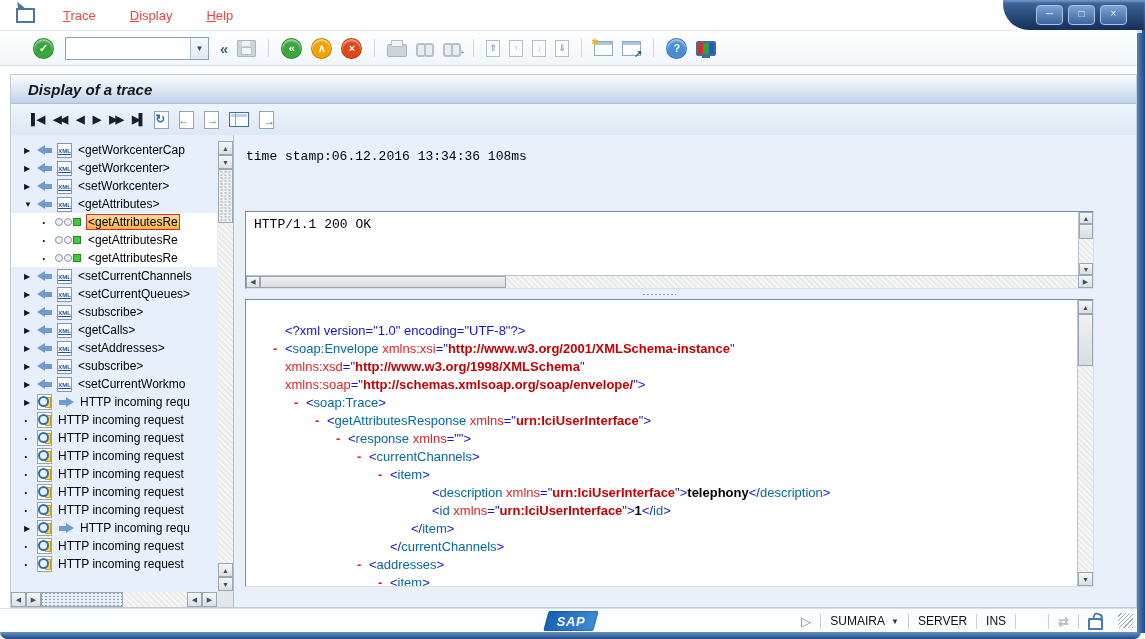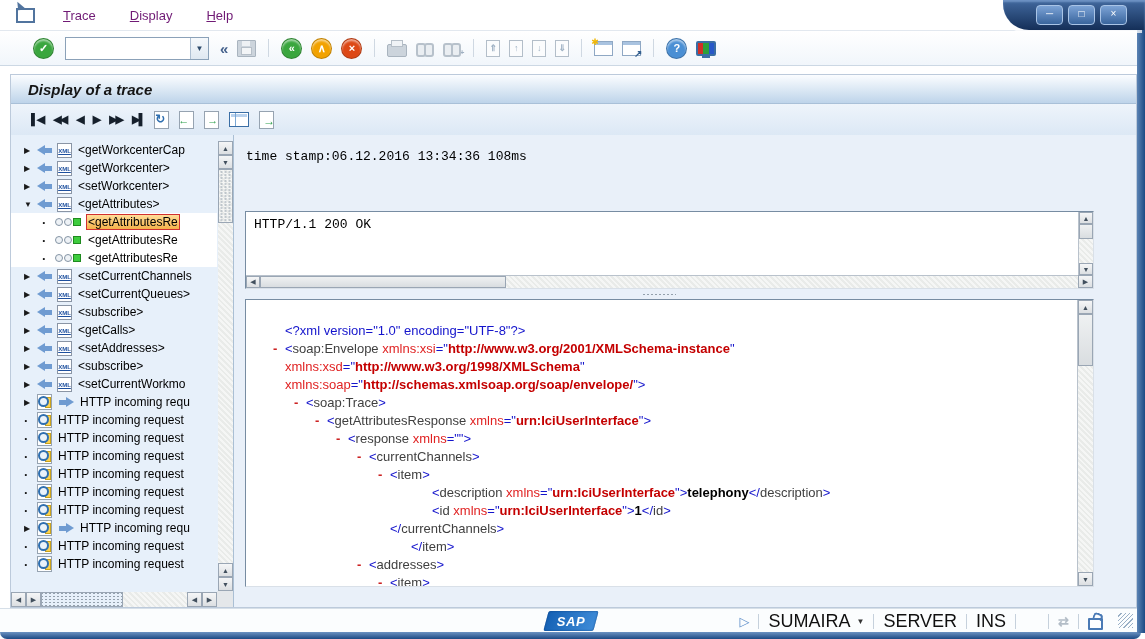--- a/index.html
+++ b/index.html
@@ -3,21 +3,21 @@
 <meta charset="utf-8">
 <style>
   html,body{margin:0;padding:0}
   body{width:1145px;height:639px;position:relative;background:#fff;overflow:hidden;
        font-family:"Liberation Sans",sans-serif;-webkit-font-smoothing:antialiased}
   #screen{position:absolute;inset:0}
 
   
   #menubar{position:absolute;top:0;left:0;right:0;height:30px;background:#fff;
            border-bottom:1px solid #e2e8ef;display:flex;align-items:center;gap:34px;padding-left:16px}
-  .menuitem{display:inline-block;font-size:13px;color:#701a75;cursor:default}
+  .menuitem{display:inline-block;font-size:13px;color:#ef4444;cursor:default}
   .menuitem::first-letter{text-decoration:underline}
   .ic-sysmenu{width:15px;height:11px;border:2px solid #51749e;position:relative;display:inline-block;margin-right:-6px}
   .ic-sysmenu::after{content:"";position:absolute;left:-4px;top:-5px;border-left:6px solid transparent;
         border-right:6px solid transparent;border-top:6px solid #51749e;transform:rotate(40deg)}
 
   
   #winblob{position:absolute;top:0;right:0;width:142px;height:30px;z-index:9;
            background:linear-gradient(#466f a8,#16396b);background:linear-gradient(#42699f,#142f58);
            border-bottom-left-radius:26px;box-shadow:inset 0 2px 2px #6e93c4, -3px 3px 0 rgba(255,255,255,.75);
            display:flex;align-items:center;justify-content:flex-end;gap:5px;padding-right:18px;box-sizing:border-box}
@@ -146,32 +146,32 @@
   #splitgrip i{width:34px;height:4px;display:block;background-image:radial-gradient(#93a0ac 1px,transparent 1.2px);
                background-size:4px 3px}
   #xmlbox{position:absolute;left:11px;top:164px;width:849px;height:288px;display:grid;
           grid-template-columns:1fr 16px}
   #xmlcontent{grid-area:1/1;overflow:hidden;padding:22px 4px 4px 4px;font-size:13px;line-height:18px;white-space:nowrap}
   .xmlvs{grid-area:1/2;display:flex;flex-direction:column;border-left:1px solid #b9c2cc}
   .xmlvs .sbtn{height:14px;flex:none}
   .xmlvs .sthumb{height:52px;flex:none}
   .xml-line{position:relative}
   .x-m{position:absolute;color:#cc2222;font-weight:bold}
-  .x-b{color:#1414cc}.x-e{color:#404040}.x-a{color:#e02222}
+  .x-b{color:#1414cc}.x-e{color:#0369a1}.x-a{color:#e02222}
   .x-v{color:#c40000;font-weight:bold}.x-t{color:#000;font-weight:bold}
 
   
   #statusbar{position:absolute;left:0;top:608px;width:1137px;height:24px;background:#fbfdfe;
              border-top:1px solid #d6dfe8;display:flex;align-items:center}
   .saplogo{margin-left:546px;width:50px;height:20px;background:linear-gradient(100deg,#1460b4,#3f8cd8);
            transform:skewX(-15deg);display:flex;align-items:center;justify-content:center;
            border-radius:2px;box-shadow:inset 0 0 2px #0b3f7e}
   .saplogo i{transform:skewX(15deg);font-style:italic;font-weight:bold;color:#fff;font-size:13px;letter-spacing:.5px}
   .statusright{position:absolute;right:34px;display:flex;align-items:center;gap:9px;height:24px}
-  .statusright .txt{font-size:18px;color:#101010}
+  .statusright .txt{font-size:12px;color:#101010}
   .ssep{width:1px;height:15px;background:#c6d1dc}
   .st-tri{color:#5b8cc8;font-size:13px}
   .st-dd{font-size:8px;color:#333;margin-left:-3px}
   .st-swap{color:#b3bdc7;font-weight:bold;font-size:13px}
   .ic-lock{width:11px;height:8px;background:#fff;border:2px solid #4a7ab5;border-radius:1px;position:relative;margin-top:5px}
   .ic-lock::before{content:"";position:absolute;left:3px;top:-7px;width:6px;height:5px;border:2px solid #4a7ab5;
         border-bottom:none;border-radius:4px 4px 0 0;transform:rotate(18deg)}
   .grip{position:absolute;right:12px;top:613px;width:15px;height:15px;
         background:repeating-linear-gradient(135deg,transparent 0 2px,#9ab0c6 2px 3px);z-index:4}
   #bottombar{position:absolute;left:0;top:632px;width:1141px;height:7px;
@@ -446,22 +446,22 @@
               <div class="xml-line" style="padding-left: 35px;"><span class="x-m" style="left: 23px;">-</span><span class="x-b">&lt;</span><span class="x-e">soap:Envelope</span><span> </span><span class="x-a">xmlns:xsi</span><span class="x-b">="</span><span class="x-v">http://www.w3.org/2001/XMLSchema-instance</span><span class="x-b">"</span></div>
               <div class="xml-line" style="padding-left: 35px;"><span class="x-a">xmlns:xsd</span><span class="x-b">="</span><span class="x-v">http://www.w3.org/1998/XMLSchema</span><span class="x-b">"</span></div>
               <div class="xml-line" style="padding-left: 35px;"><span class="x-a">xmlns:soap</span><span class="x-b">="</span><span class="x-v">http://schemas.xmlsoap.org/soap/envelope/</span><span class="x-b">"</span><span class="x-b">&gt;</span></div>
               <div class="xml-line" style="padding-left: 56px;"><span class="x-m" style="left: 44px;">-</span><span class="x-b">&lt;</span><span class="x-e">soap:Trace</span><span class="x-b">&gt;</span></div>
               <div class="xml-line" style="padding-left: 77px;"><span class="x-m" style="left: 65px;">-</span><span class="x-b">&lt;</span><span class="x-e">getAttributesResponse</span><span> </span><span class="x-a">xmlns</span><span class="x-b">="</span><span class="x-v">urn:IciUserInterface</span><span class="x-b">"</span><span class="x-b">&gt;</span></div>
               <div class="xml-line" style="padding-left: 98px;"><span class="x-m" style="left: 86px;">-</span><span class="x-b">&lt;</span><span class="x-e">response</span><span> </span><span class="x-a">xmlns</span><span class="x-b">=""</span><span class="x-b">&gt;</span></div>
               <div class="xml-line" style="padding-left: 119px;"><span class="x-m" style="left: 107px;">-</span><span class="x-b">&lt;</span><span class="x-e">currentChannels</span><span class="x-b">&gt;</span></div>
               <div class="xml-line" style="padding-left: 140px;"><span class="x-m" style="left: 128px;">-</span><span class="x-b">&lt;</span><span class="x-e">item</span><span class="x-b">&gt;</span></div>
               <div class="xml-line" style="padding-left: 182px;"><span class="x-b">&lt;</span><span class="x-e">description</span><span> </span><span class="x-a">xmlns</span><span class="x-b">="</span><span class="x-v">urn:IciUserInterface</span><span class="x-b">"</span><span class="x-b">&gt;</span><span class="x-t">telephony</span><span class="x-b">&lt;/</span><span class="x-e">description</span><span class="x-b">&gt;</span></div>
               <div class="xml-line" style="padding-left: 182px;"><span class="x-b">&lt;</span><span class="x-e">id</span><span> </span><span class="x-a">xmlns</span><span class="x-b">="</span><span class="x-v">urn:IciUserInterface</span><span class="x-b">"</span><span class="x-b">&gt;</span><span class="x-t">1</span><span class="x-b">&lt;/</span><span class="x-e">id</span><span class="x-b">&gt;</span></div>
+              <div class="xml-line" style="padding-left: 161px;"><span class="x-b">&lt;/</span><span class="x-e">item</span><span class="x-b">&gt;</span></div>
               <div class="xml-line" style="padding-left: 140px;"><span class="x-b">&lt;/</span><span class="x-e">currentChannels</span><span class="x-b">&gt;</span></div>
-              <div class="xml-line" style="padding-left: 161px;"><span class="x-b">&lt;/</span><span class="x-e">item</span><span class="x-b">&gt;</span></div>
               <div class="xml-line" style="padding-left: 119px;"><span class="x-m" style="left: 107px;">-</span><span class="x-b">&lt;</span><span class="x-e">addresses</span><span class="x-b">&gt;</span></div>
               <div class="xml-line" style="padding-left: 140px;"><span class="x-m" style="left: 128px;">-</span><span class="x-b">&lt;</span><span class="x-e">item</span><span class="x-b">&gt;</span></div>
             </div>
           <div class="xmlvs">
             <span class="sbtn">▲</span>
             <span class="sthumb"></span>
             <span class="strack"></span>
             <span class="sbtn">▼</span>
           </div>
         </div>

